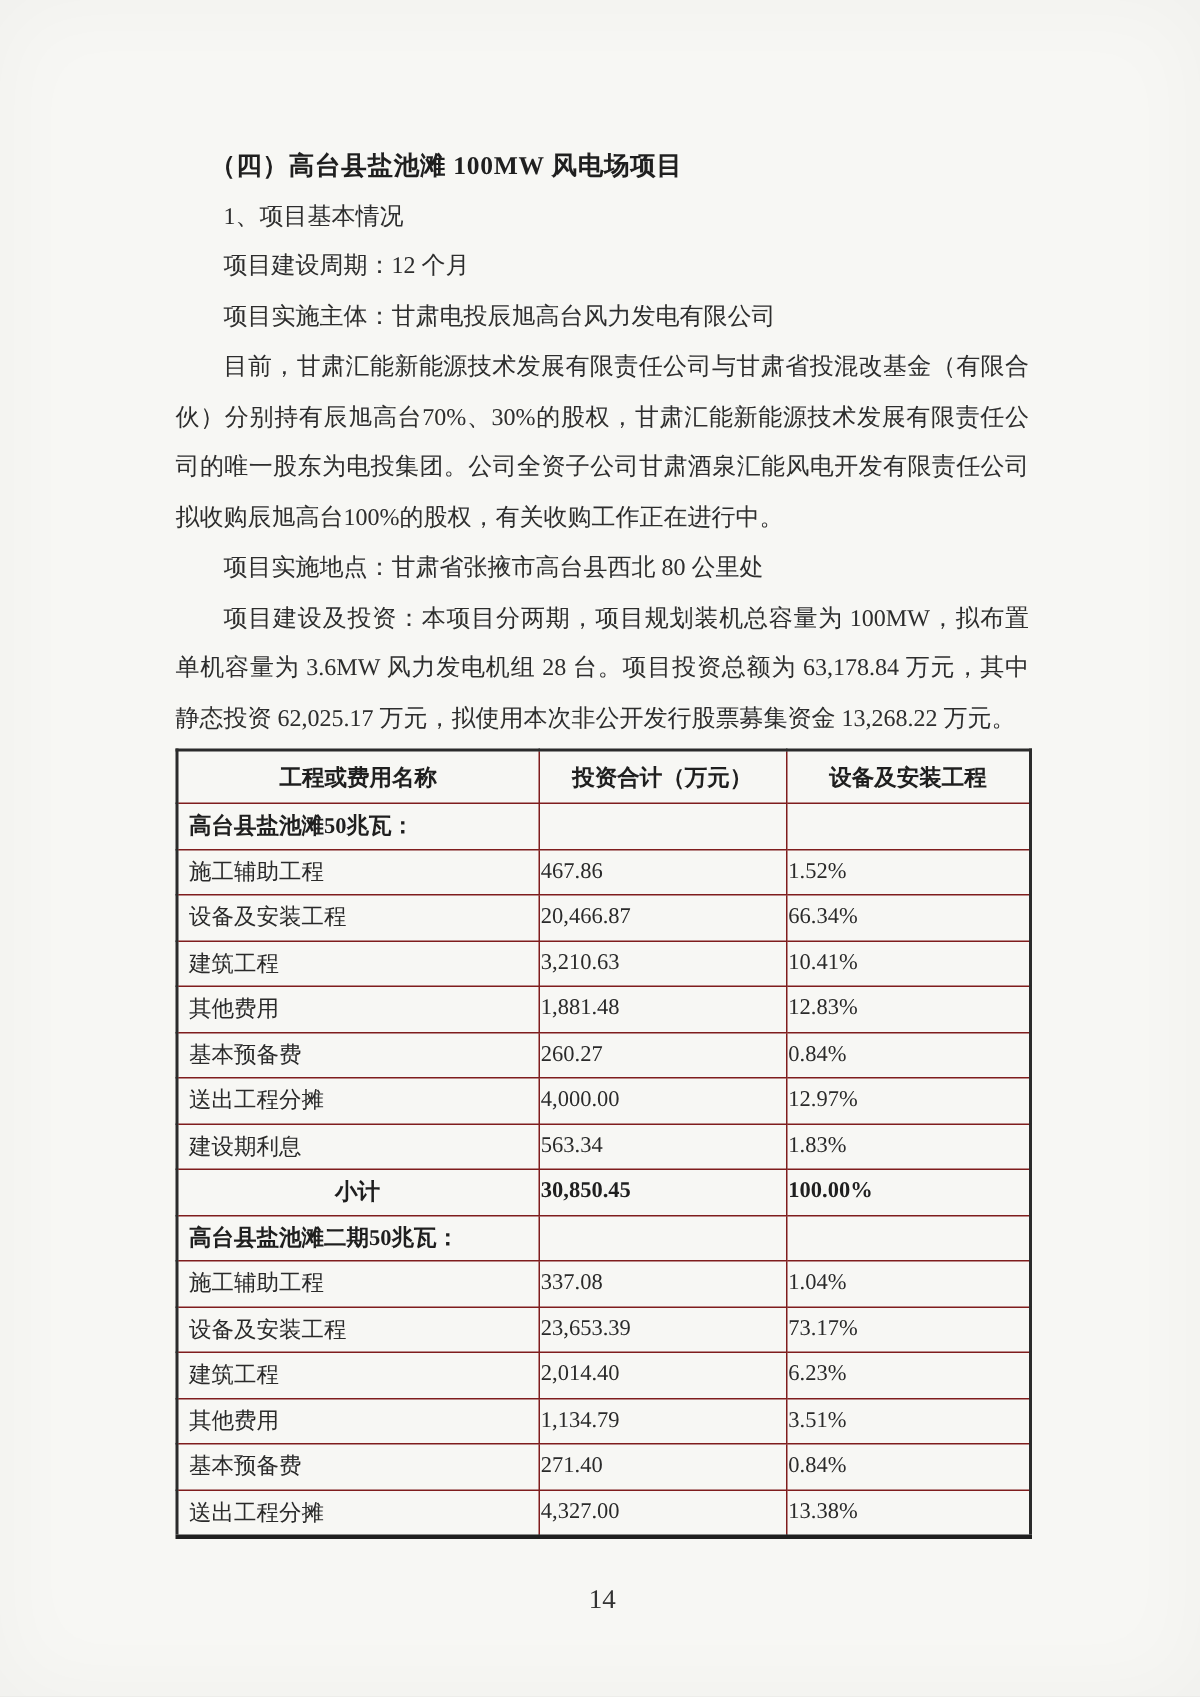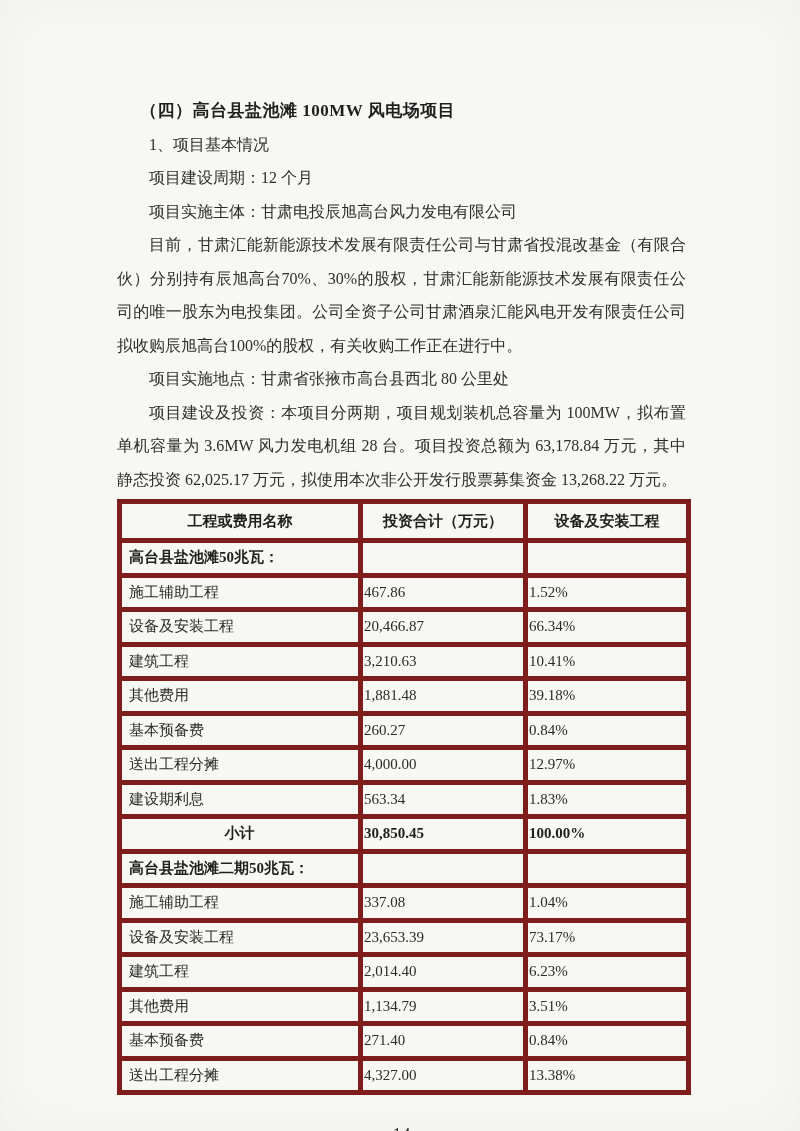--- a/index.html
+++ b/index.html
@@ -44,21 +44,21 @@
     table-layout: fixed;
     margin-top: 3px;
     border: 2px solid #2b2b2b;
     border-bottom: 3px solid #1f1f1f;
   }
   col.c1 { width: 241px; }
   col.c2 { width: 165px; }
   col.c3 { width: 163px; }
   table.invest th,
   table.invest td {
-    border: 5px solid #7f1d1d;
+    border: 1px solid #7f1d1d;
     font-size: 15px;
     overflow: hidden;
     white-space: nowrap;
   }
   table.invest th {
     height: 32px;
     font-weight: bold;
     text-align: center;
     color: #1f1f1f;
   }
@@ -141,21 +141,21 @@
             <td class="num">66.34%</td>
           </tr>
           <tr class="data">
             <td class="name">建筑工程</td>
             <td class="num">3,210.63</td>
             <td class="num">10.41%</td>
           </tr>
           <tr class="data">
             <td class="name">其他费用</td>
             <td class="num">1,881.48</td>
-            <td class="num">39.18%</td>
+            <td class="num">12.83%</td>
           </tr>
           <tr class="data">
             <td class="name">基本预备费</td>
             <td class="num">260.27</td>
             <td class="num">0.84%</td>
           </tr>
           <tr class="data">
             <td class="name">送出工程分摊</td>
             <td class="num">4,000.00</td>
             <td class="num">12.97%</td>

